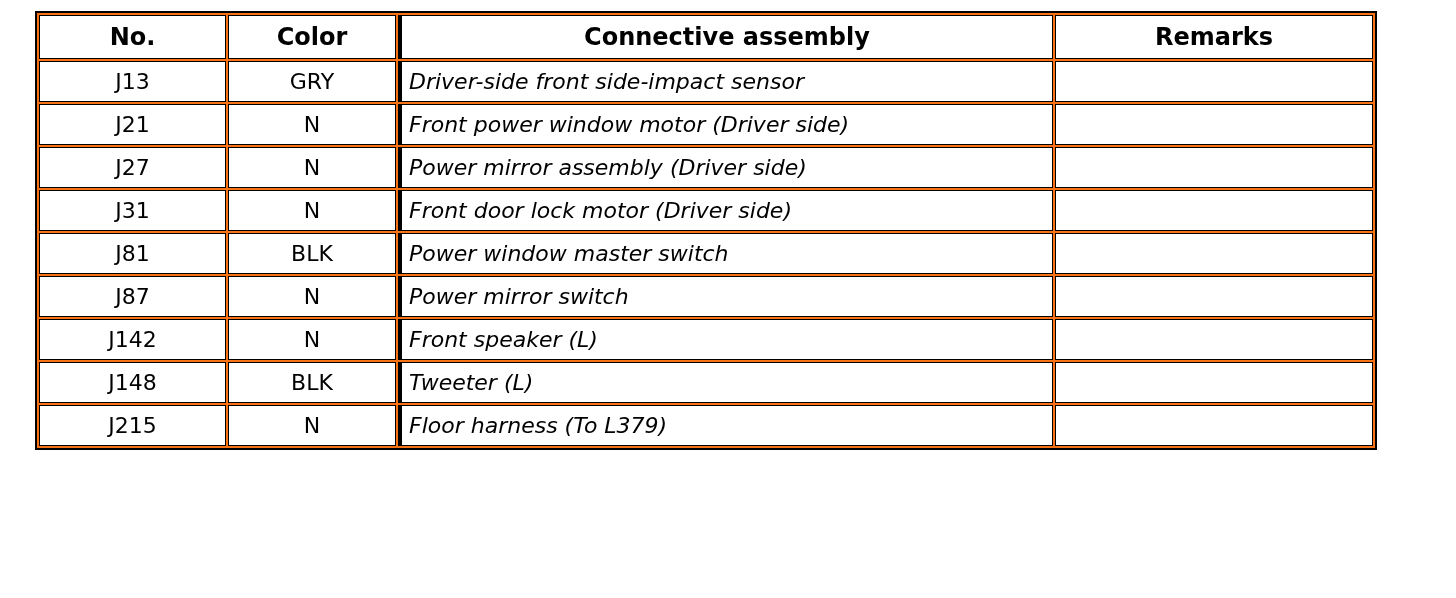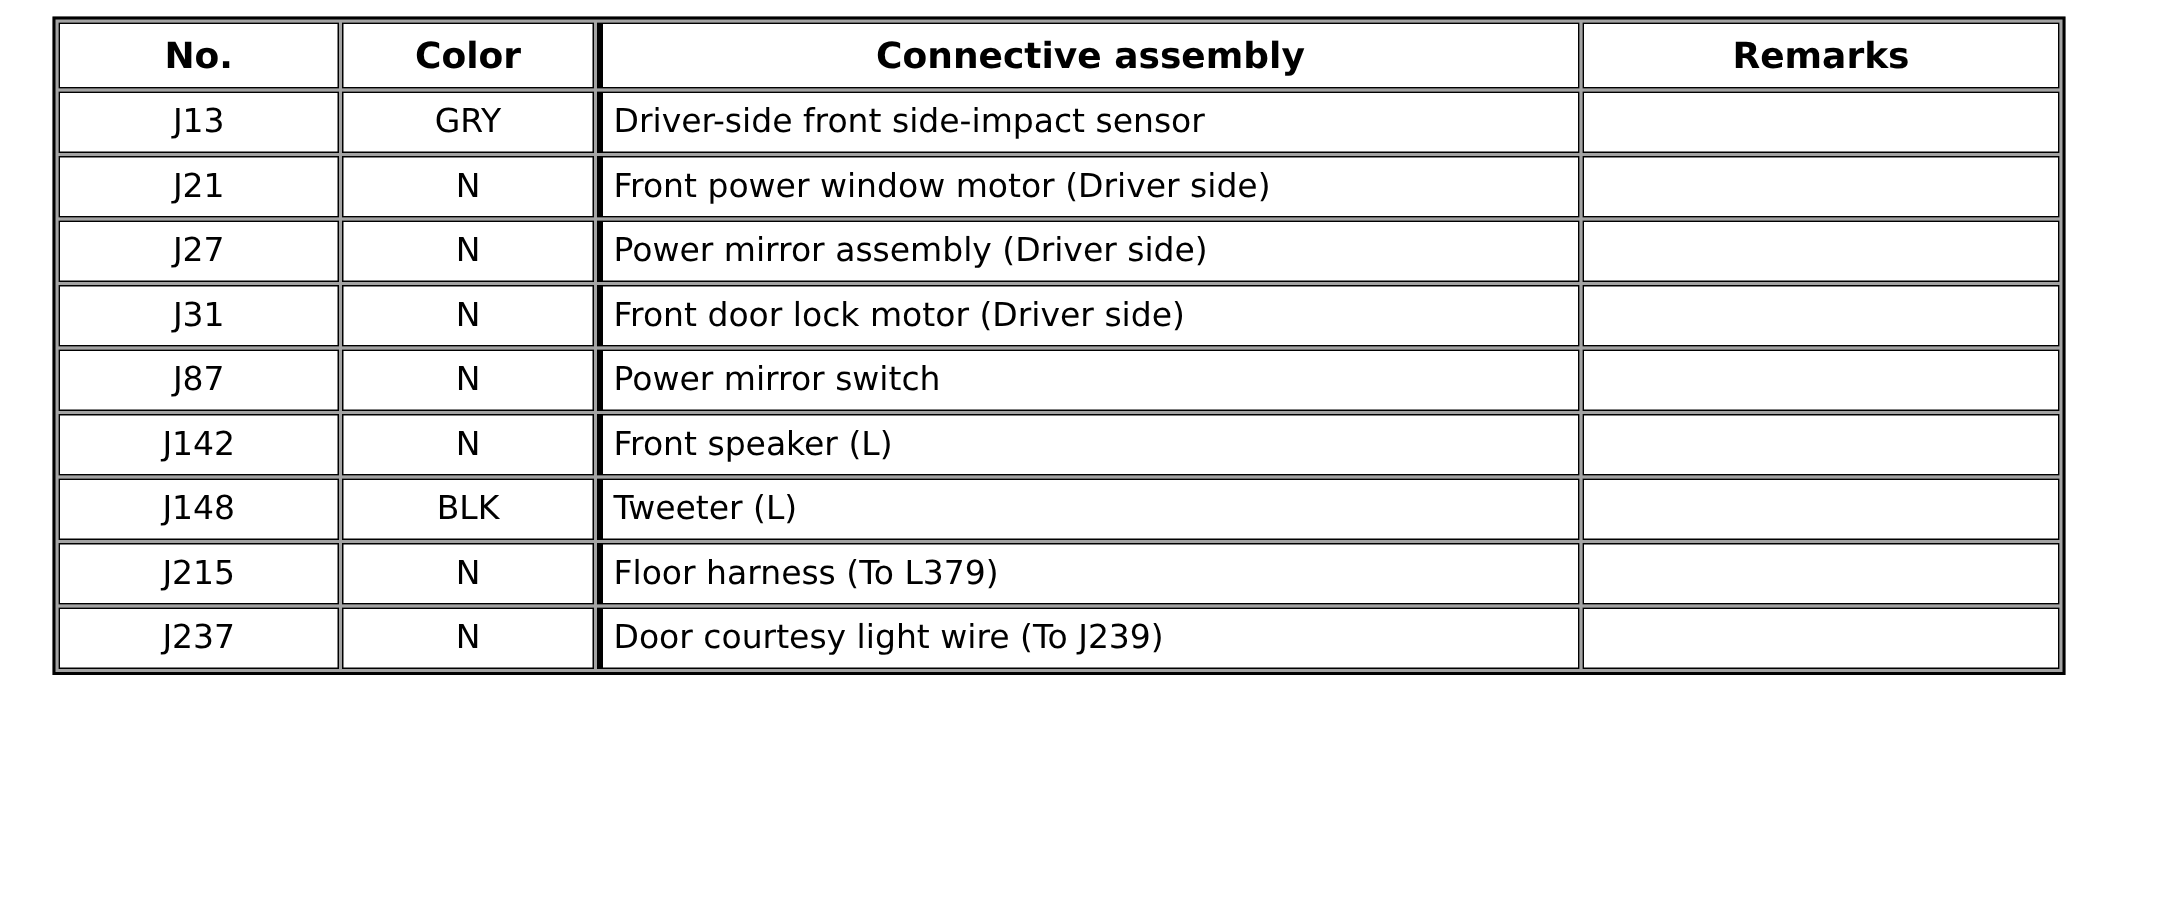--- a/index.html
+++ b/index.html
@@ -17,21 +17,21 @@
   }
   .table-wrap {
     position: absolute;
     left: 35px;
     top: 11px;
   }
   table.connector-table {
     border-collapse: separate;
     border-spacing: 2px;
     border: 2px solid #000000;
-    background: #a3a3a3;
+    background: #f97316;
     table-layout: fixed;
     color: #000000;
   }
   .connector-table th,
   .connector-table td {
     border: 1px solid #000000;
     padding: 0;
     overflow: hidden;
     white-space: nowrap;
     vertical-align: middle;
@@ -55,21 +55,21 @@
   .connector-table td.cell-no,
   .connector-table td.cell-color {
     text-align: center;
   }
   .connector-table th.col-pos,
   .connector-table td.cell-pos {
     border-left: 4px solid #000000;
     text-align: left;
   }
   .connector-table th.col-pos { text-align: center; }
-  .connector-table td.cell-pos { padding-left: 7px; }
+  .connector-table td.cell-pos { padding-left: 7px; font-style: italic; }
 </style>
 </head>
 <body>
 
 <div class="page">
   <div class="table-wrap">
     <table class="connector-table">
       <colgroup>
         <col class="col-no">
         <col class="col-color">
@@ -103,20 +103,26 @@
     <td class="cell-pos">Power mirror assembly (Driver side)</td>
     <td class="cell-remarks"></td>
   </tr>
           <tr>
     <td class="cell-no">J31</td>
     <td class="cell-color">N</td>
     <td class="cell-pos">Front door lock motor (Driver side)</td>
     <td class="cell-remarks"></td>
   </tr>
           <tr>
+    <td class="cell-no">J81</td>
+    <td class="cell-color">BLK</td>
+    <td class="cell-pos">Power window master switch</td>
+    <td class="cell-remarks"></td>
+  </tr>
+          <tr>
     <td class="cell-no">J87</td>
     <td class="cell-color">N</td>
     <td class="cell-pos">Power mirror switch</td>
     <td class="cell-remarks"></td>
   </tr>
           <tr>
     <td class="cell-no">J142</td>
     <td class="cell-color">N</td>
     <td class="cell-pos">Front speaker (L)</td>
     <td class="cell-remarks"></td>
@@ -126,22 +132,16 @@
     <td class="cell-color">BLK</td>
     <td class="cell-pos">Tweeter (L)</td>
     <td class="cell-remarks"></td>
   </tr>
           <tr>
     <td class="cell-no">J215</td>
     <td class="cell-color">N</td>
     <td class="cell-pos">Floor harness (To L379)</td>
     <td class="cell-remarks"></td>
   </tr>
-          <tr>
-    <td class="cell-no">J237</td>
-    <td class="cell-color">N</td>
-    <td class="cell-pos">Door courtesy light wire (To J239)</td>
-    <td class="cell-remarks"></td>
-  </tr>
         </tbody>
     </table>
   </div>
 </div>
 
 </body></html>

